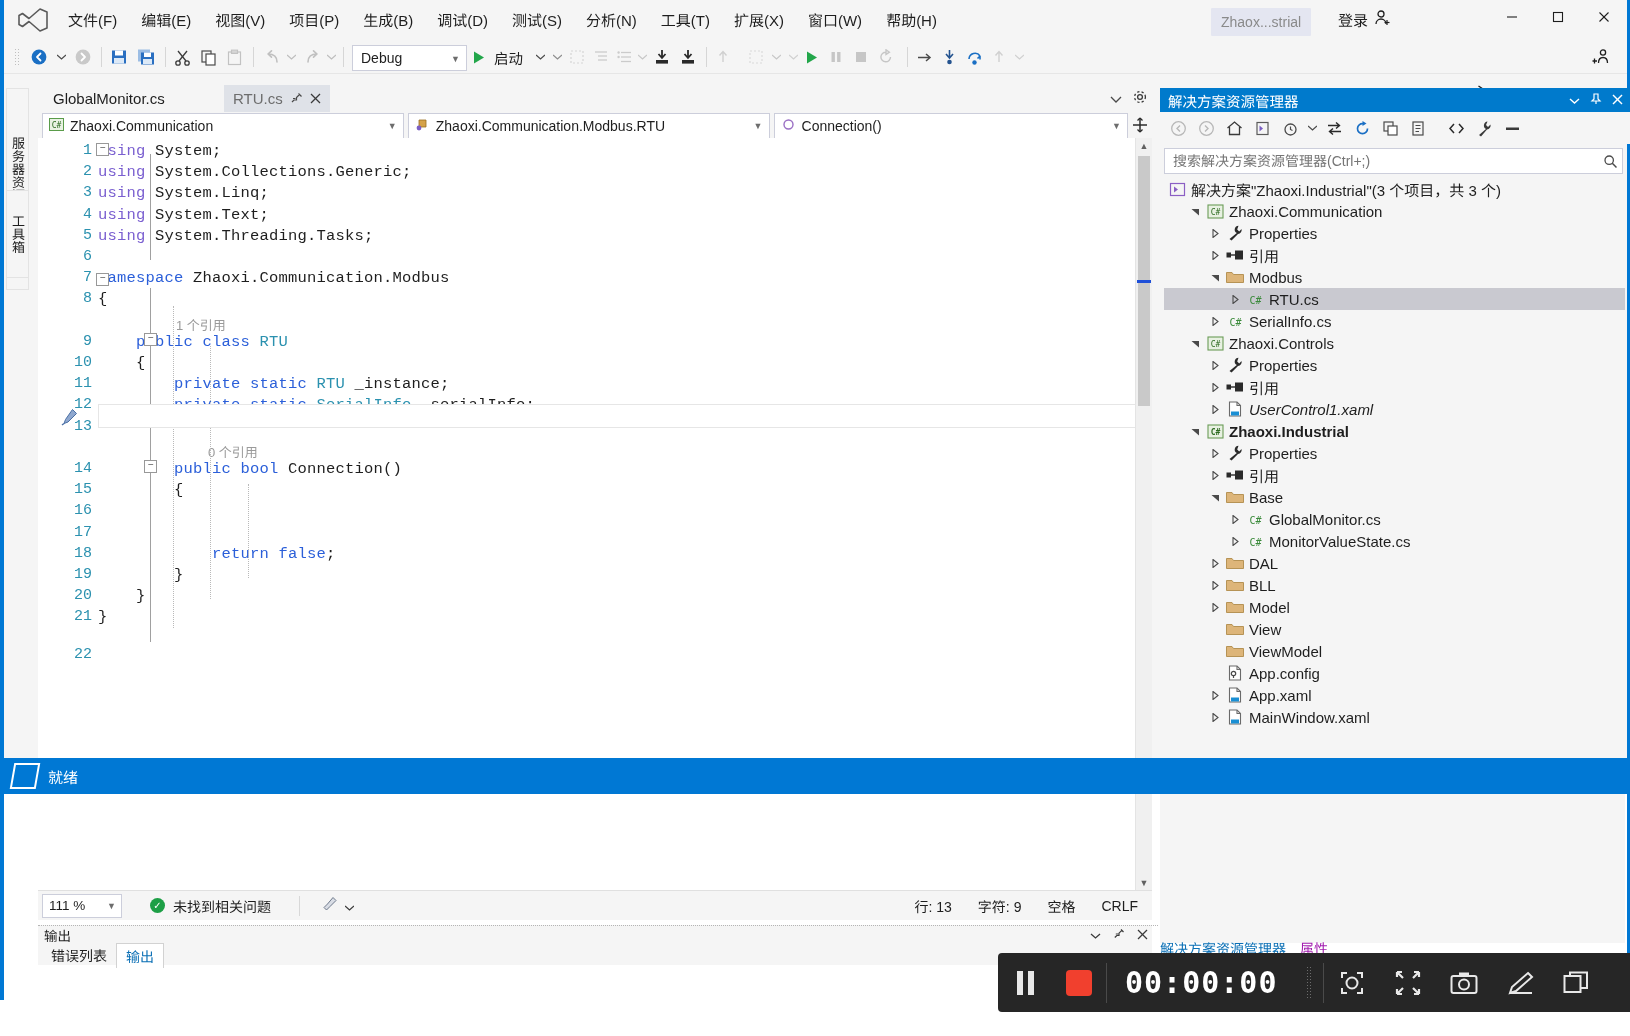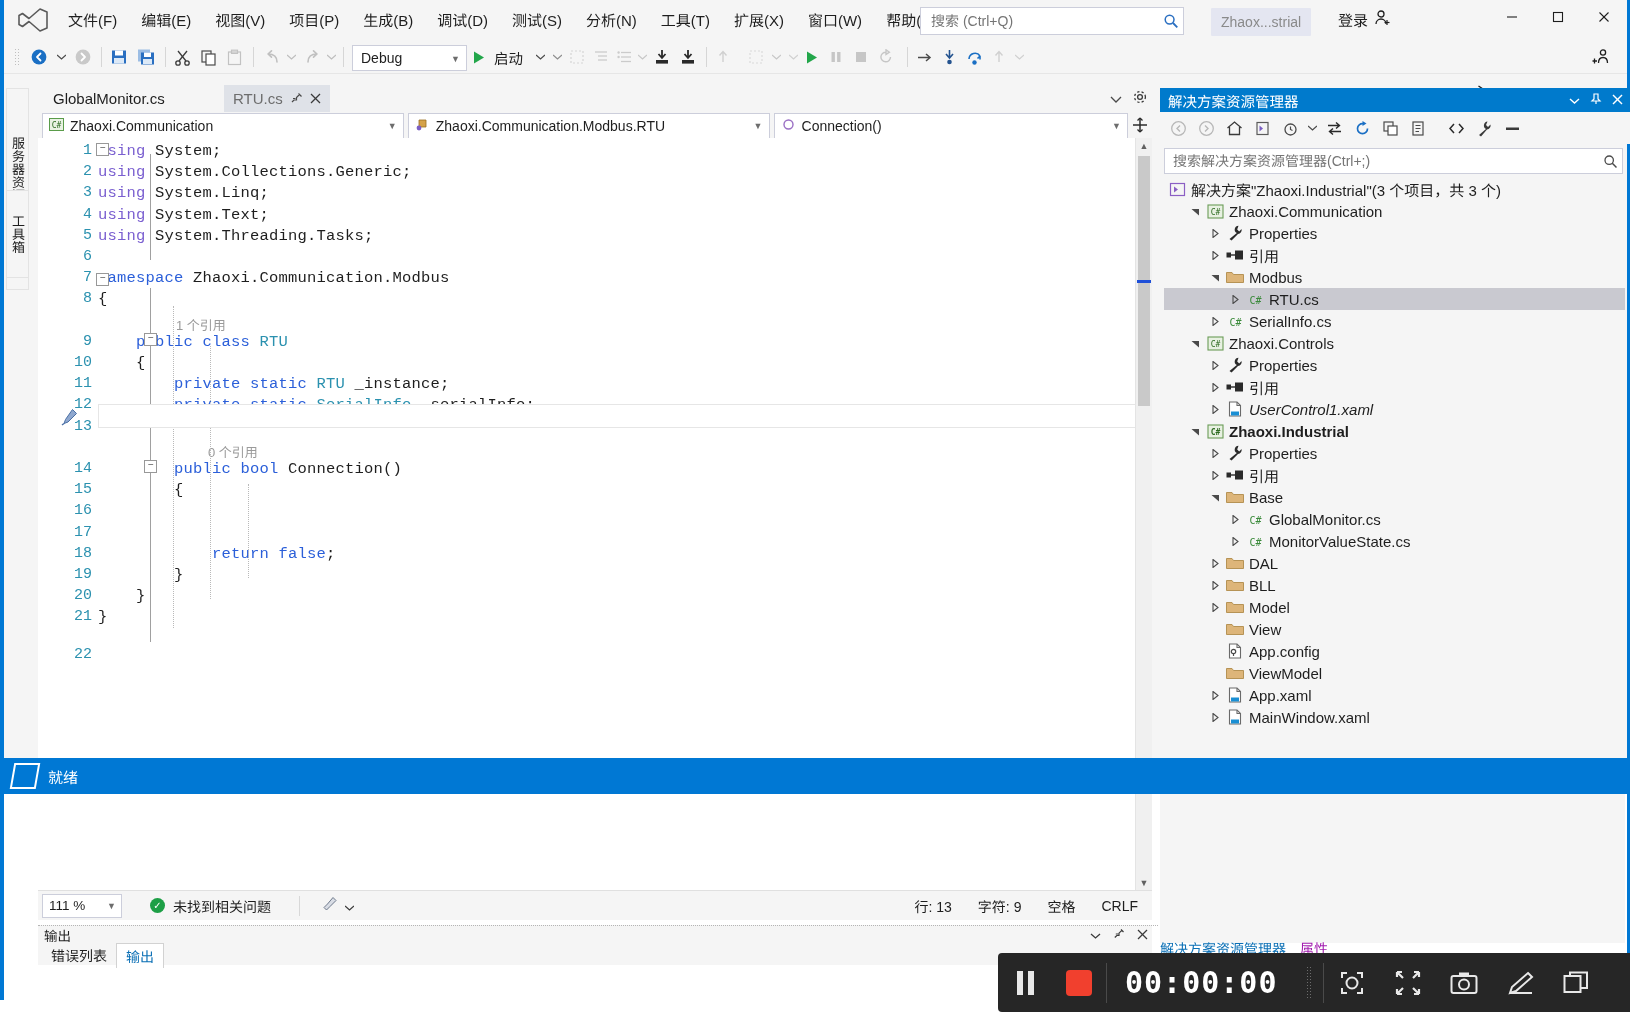--- a/index.html
+++ b/index.html
@@ -145,29 +145,20 @@
       <div class="menu-item">生成(B)</div>
       <div class="menu-item">调试(D)</div>
       <div class="menu-item">测试(S)</div>
       <div class="menu-item">分析(N)</div>
       <div class="menu-item">工具(T)</div>
       <div class="menu-item">扩展(X)</div>
       <div class="menu-item">窗口(W)</div>
       <div class="menu-item">帮助(H)</div>
     </div>
 
-    <div class="search-box">
-      <input placeholder="搜索 (Ctrl+Q)" style="">
-      <div class="search-ico">
-        <svg width="16" height="16" viewBox="0 0 16 16">
-            <circle cx="6.6" cy="6.6" r="4.4" fill="none" stroke="#2a6fc1" stroke-width="1.5"></circle>
-            <line x1="10" y1="10" x2="14.3" y2="14.3" stroke="#2a6fc1" stroke-width="1.8"></line>
-          </svg>
-      </div>
-    </div>
 
     <div class="proj-pill">Zhaox...strial</div>
 
     <div class="signin">
       <span>登录</span>
       <span>
         <svg width="18" height="18" viewBox="0 0 18 18">
             <circle cx="7" cy="5" r="3" fill="none" stroke="#1e1e1e" stroke-width="1.3"></circle>
             <path d="M2 15c0-3 2.4-5 5-5s5 2 5 5" fill="none" stroke="#1e1e1e" stroke-width="1.3"></path>
             <line x1="13" y1="11" x2="13" y2="16" stroke="#1e1e1e" stroke-width="1.2"></line>
@@ -1037,37 +1028,37 @@
             <span class="tico">
               <svg width="18" height="14" viewBox="0 0 18 14">
                 <path d="M0.5 2.5 L6 2.5 L7.5 4.5 L17.5 4.5 L17.5 12.5 L0.5 12.5 Z" fill="#ddb579" stroke="#b08b49" stroke-width="0.9"></path>
               </svg>
             </span>
             <span>View</span>
           </div>
           <div class="trow" style="padding-left: 42px;">
             <span class="tw"></span>
             <span class="tico">
+              <svg width="18" height="14" viewBox="0 0 18 14">
+                <path d="M0.5 2.5 L6 2.5 L7.5 4.5 L17.5 4.5 L17.5 12.5 L0.5 12.5 Z" fill="#ddb579" stroke="#b08b49" stroke-width="0.9"></path>
+              </svg>
+            </span>
+            <span>ViewModel</span>
+          </div>
+          <div class="trow" style="padding-left: 42px;">
+            <span class="tw"></span>
+            <span class="tico">
               <svg width="16" height="16" viewBox="0 0 16 16">
                 <path d="M2.5 1 L10 1 L13.5 4.5 L13.5 15 L2.5 15 Z" fill="#fff" stroke="#6a6a6a" stroke-width="1.1"></path>
                 <path d="M10 1 L10 4.5 L13.5 4.5" fill="none" stroke="#6a6a6a" stroke-width="1.1"></path>
                 <circle cx="6.5" cy="8.5" r="2.2" fill="none" stroke="#4a4a4a" stroke-width="1.2"></circle>
                 <line x1="6.5" y1="10.5" x2="6.5" y2="13" stroke="#4a4a4a" stroke-width="1.2"></line>
               </svg>
             </span>
             <span>App.config</span>
-          </div>
-          <div class="trow" style="padding-left: 42px;">
-            <span class="tw"></span>
-            <span class="tico">
-              <svg width="18" height="14" viewBox="0 0 18 14">
-                <path d="M0.5 2.5 L6 2.5 L7.5 4.5 L17.5 4.5 L17.5 12.5 L0.5 12.5 Z" fill="#ddb579" stroke="#b08b49" stroke-width="0.9"></path>
-              </svg>
-            </span>
-            <span>ViewModel</span>
           </div>
           <div class="trow" style="padding-left: 42px;">
             <span class="tw">
               <svg width="9" height="9" viewBox="0 0 9 9">
                 <path d="M2 0.5 L7 4.5 L2 8.5 Z" fill="none" stroke="#4a4a4a" stroke-width="1.1"></path>
               </svg>
             </span>
             <span class="tico">
               <svg width="16" height="16" viewBox="0 0 16 16">
                 <path d="M2.5 1 L10 1 L13.5 4.5 L13.5 15 L2.5 15 Z" fill="#fff" stroke="#6a6a6a" stroke-width="1.1"></path>

